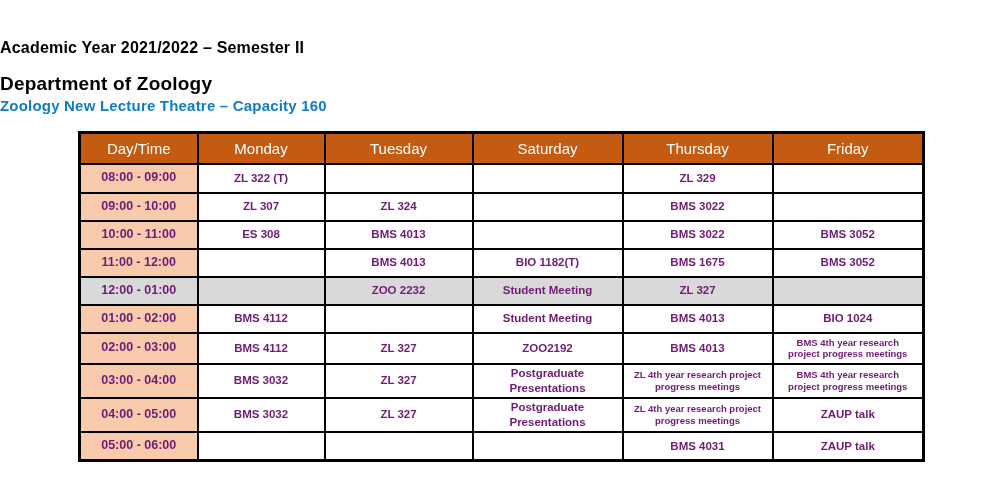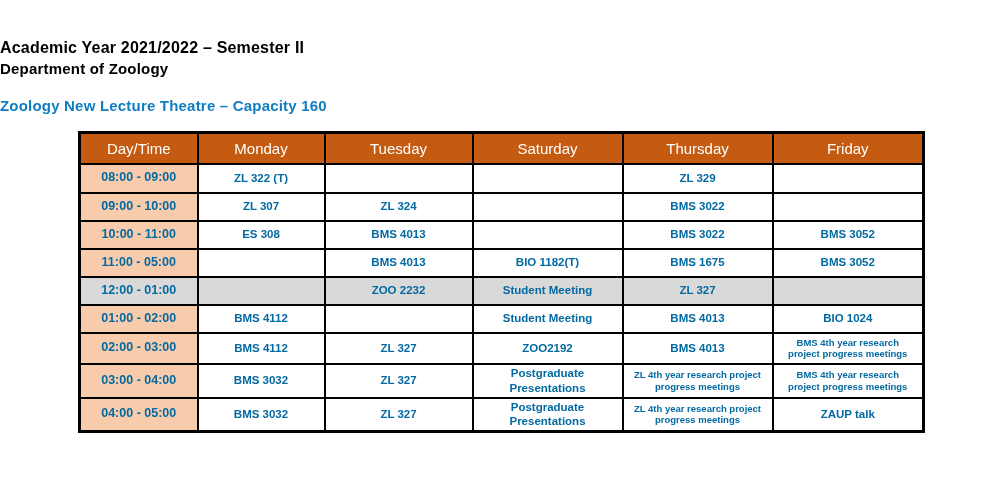--- a/index.html
+++ b/index.html
@@ -17,21 +17,21 @@
   }
   .title {
     position: absolute;
     left: 0;
     width: 100%;
     font-weight: bold;
     color: #000000;
     letter-spacing: 0.2px;
   }
   .title-1 { top: 39px; font-size: 16px; }
-  .title-2 { top: 60px; font-size: 15px; }
+  .title-2 { top: 73px; font-size: 19px; }
   .title-3 { top: 97px; font-size: 15px; color: var(--title_blue, #0f7dc2); }
 
   table.timetable {
     position: absolute;
     left: 78px;
     top: 131px;
     width: 844px;
     border-collapse: collapse;
     table-layout: fixed;
     border: 3px solid #000000;
@@ -46,21 +46,21 @@
   }
   table.timetable thead tr { height: 31px; }
   table.timetable th {
     background: var(--header_bg, #c55a11);
     color: #ffffff;
     font-size: 15px;
     font-weight: normal;
   }
   table.timetable td {
     background: #ffffff;
-    color: #0369a1;
+    color: #701a75;
     font-size: 11.5px;
     font-weight: bold;
     line-height: 1.25;
   }
   table.timetable td.time-cell {
     background: var(--time_bg, #f8cbad);
     font-size: 12.5px;
   }
   table.timetable tr.lunch-row td {
     background: var(--lunch_bg, #d9d9d9);
@@ -124,21 +124,21 @@
         </tr>
         <tr>
           <td class="time-cell">10:00 - 11:00</td>
           <td>ES 308</td>
           <td>BMS 4013</td>
           <td></td>
           <td>BMS 3022</td>
           <td>BMS 3052</td>
         </tr>
         <tr>
-          <td class="time-cell">11:00 - 05:00</td>
+          <td class="time-cell">11:00 - 12:00</td>
           <td></td>
           <td>BMS 4013</td>
           <td>BIO 1182(T)</td>
           <td>BMS 1675</td>
           <td>BMS 3052</td>
         </tr>
         <tr class="lunch-row">
           <td class="time-cell">12:00 - 01:00</td>
           <td></td>
           <td>ZOO 2232</td>
@@ -171,15 +171,23 @@
           <td class="small-text">BMS 4th year research project progress meetings</td>
         </tr>
         <tr>
           <td class="time-cell">04:00 - 05:00</td>
           <td>BMS 3032</td>
           <td>ZL 327</td>
           <td>Postgraduate Presentations</td>
           <td class="small-text">ZL 4th year research project progress meetings</td>
           <td>ZAUP talk</td>
         </tr>
+        <tr>
+          <td class="time-cell">05:00 - 06:00</td>
+          <td></td>
+          <td></td>
+          <td></td>
+          <td>BMS 4031</td>
+          <td>ZAUP talk</td>
+        </tr>
       </tbody>
   </table>
 </div>
 
 </body></html>

